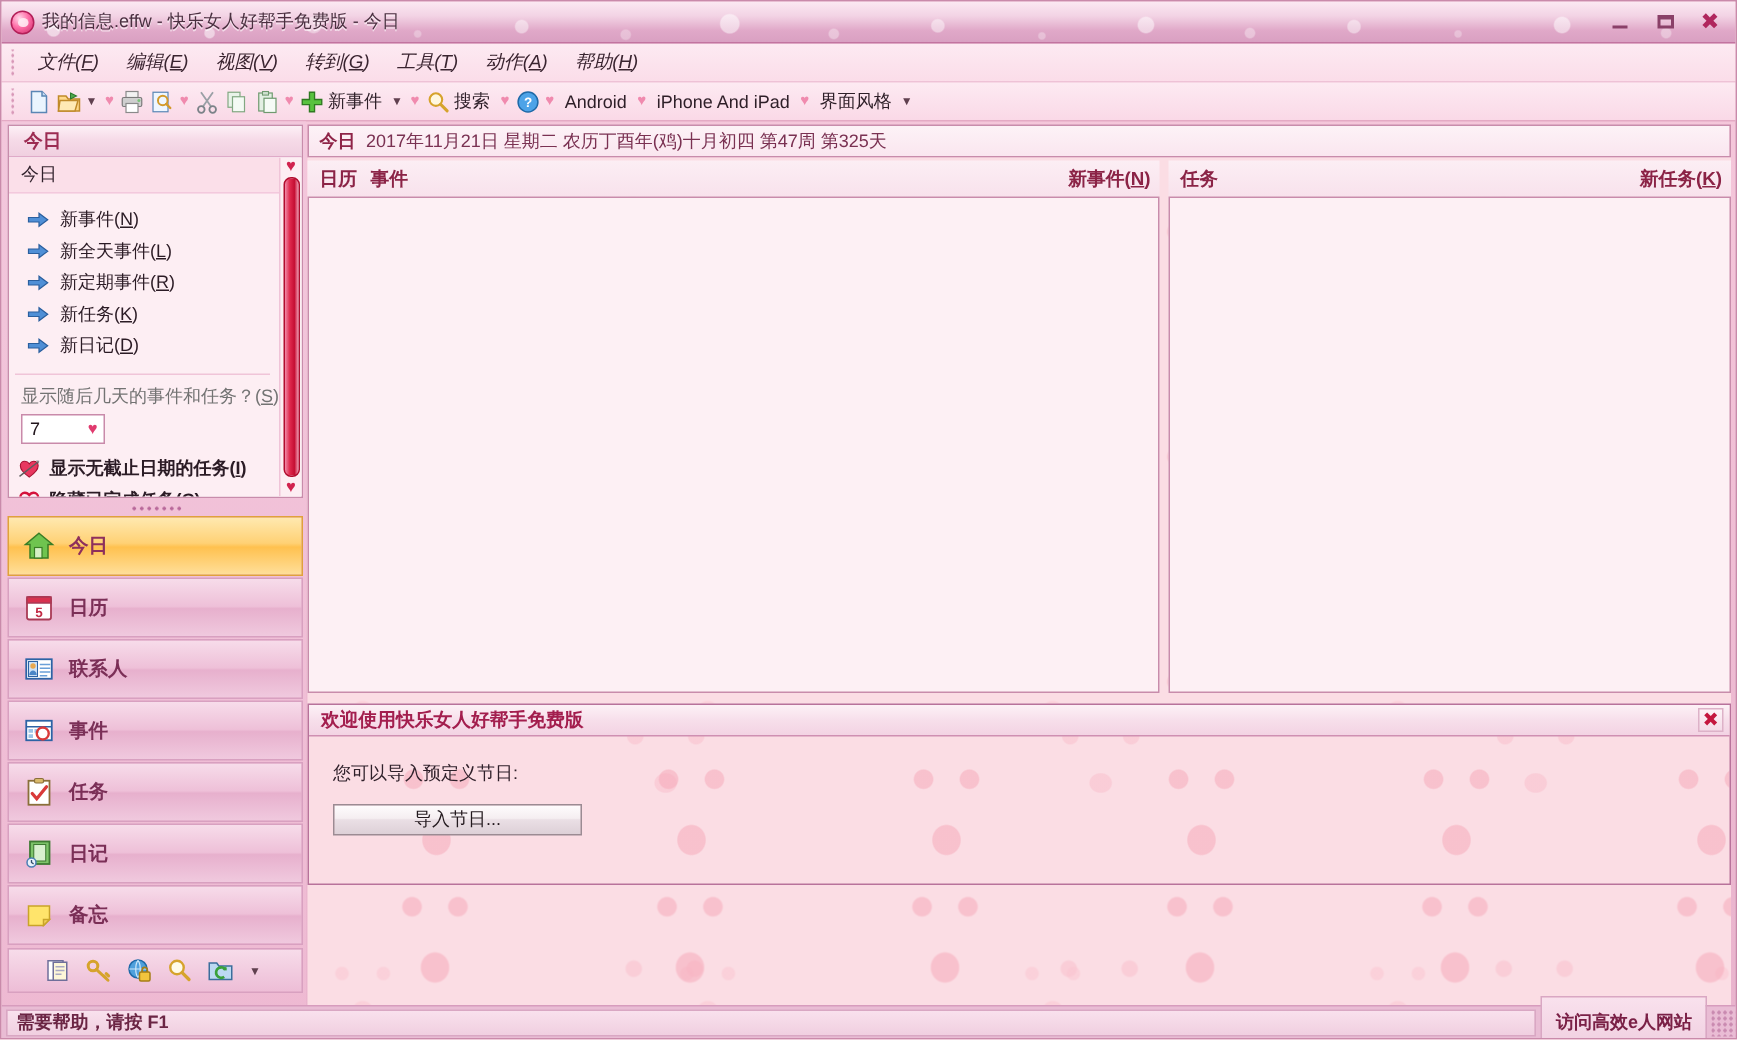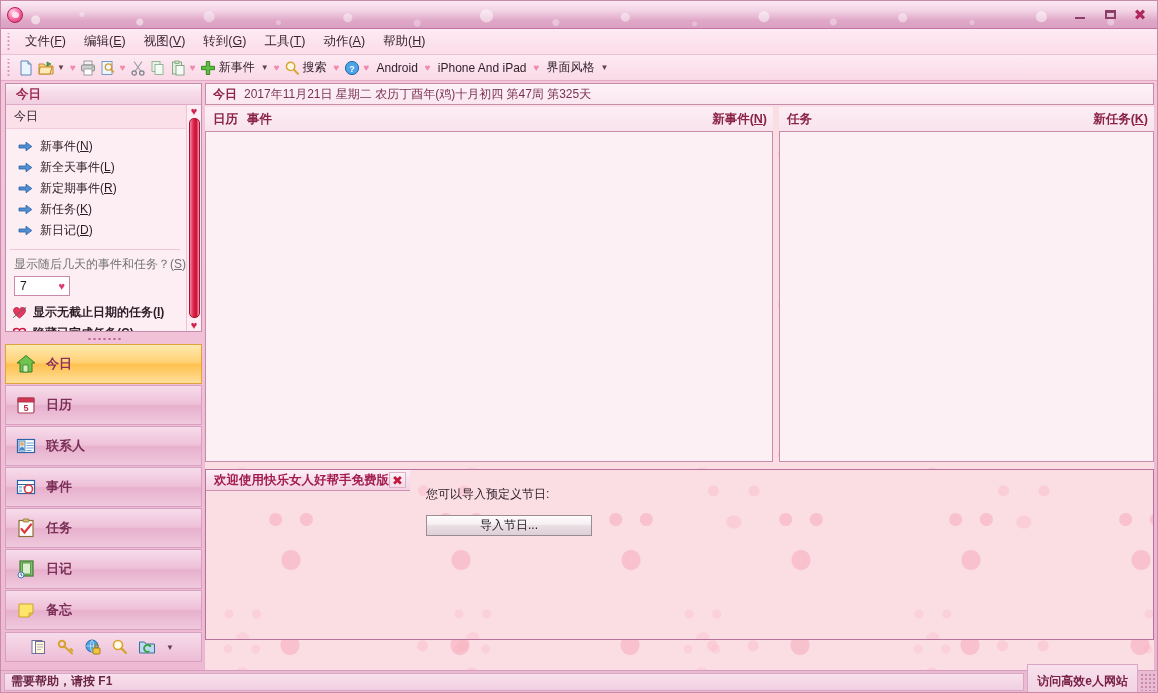--- a/index.html
+++ b/index.html
@@ -78,20 +78,21 @@
   .win-btn .max-g { display:block; width:11px; height:9px; border:2px solid #8a4068; border-top-width:3px;}
   .win-btn.close { color: #b0275e; font-size: 15px; }
 
   
   .menubar {
     height: 26px;
     background: linear-gradient(to bottom, #fdeaf2 0%, #fbdde9 100%);
     display: flex; align-items: center;
     border-bottom: 1px solid #eec2d6;
     padding-left: 2px;
+    font-style: italic;
   }
   .grip {
     width: 7px; height: 18px; margin: 0 4px 0 2px;
     background-image: radial-gradient(circle, #d898b8 0 1px, transparent 1.2px);
     background-size: 3px 4px; background-position: 2px 2px;
     background-repeat: repeat-y;
     flex: 0 0 auto;
   }
   .menu-item {
     padding: 3px 9px; font-size: 12.5px; color: #3a2430; white-space: nowrap;
@@ -280,22 +281,22 @@
       radial-gradient(ellipse at 82% 20%, rgba(248,186,200,.45) 0 7px, transparent 8px),
       radial-gradient(circle at 75% 8%, rgba(248,186,200,.45) 0 5px, transparent 6px),
       radial-gradient(circle at 89% 8%, rgba(248,186,200,.45) 0 5px, transparent 6px);
     background-size: 170px 150px, 170px 150px, 170px 150px,
                      230px 200px, 230px 200px, 230px 200px,
                      290px 260px, 290px 260px, 290px 260px;
   }
   .welcome {
     margin-top: 7px;
     border: 1px solid #b8729b;
-    display: flex; flex-direction: row;
-    height: 171px;
+    display: flex; flex-direction: column;
+    height: 121px;
   }
   .welcome-hdr {
     height: 21px;
     background: linear-gradient(to bottom, #fdf1f6 0%, #f7dfeb 50%, #f3d3e3 100%);
     border-bottom: 1px solid #cf8fb2;
     display: flex; align-items: center; padding: 0 4px 0 8px;
     font-weight: bold; font-size: 12.5px; color: #a31e4e;
   }
   .welcome-x {
     margin-left: auto;
@@ -360,20 +361,21 @@
     background-position: 3px 4px;
   }
 </style>
 </head>
 <body>
 
 <div id="app">
 
   <div class="titlebar">
     <div class="title-icon"></div>
+    <div class="title-text">我的信息.effw - 快乐女人好帮手免费版 - 今日</div>
     <div class="win-buttons">
       <div class="win-btn">
           <i class="min-g"></i>
         </div>
       <div class="win-btn">
           <i class="max-g"></i>
         </div>
       <div class="win-btn close">✖</div>
     </div>
   </div>

